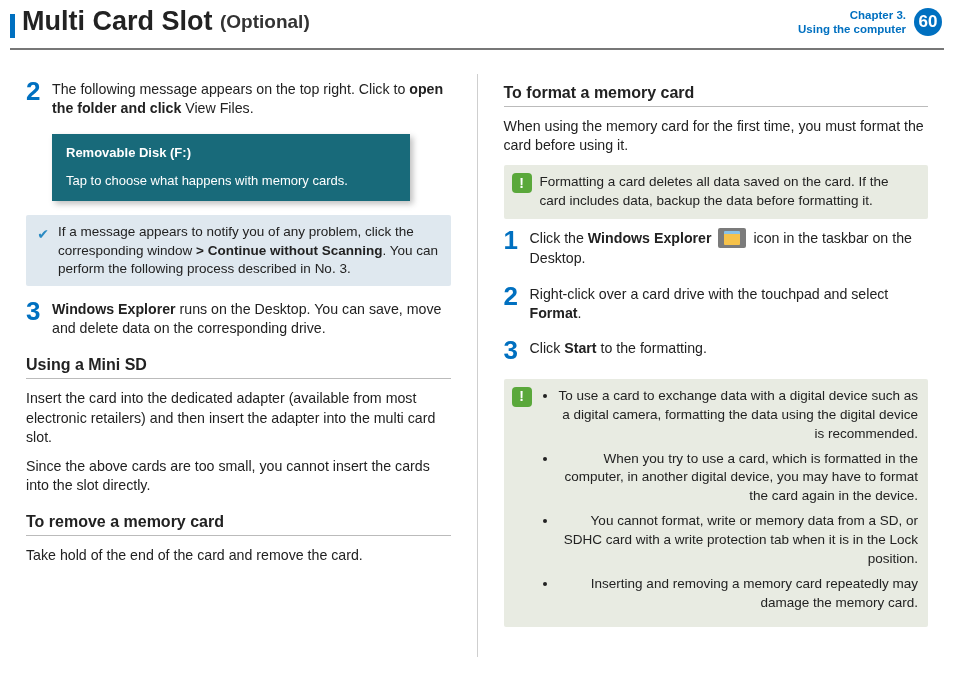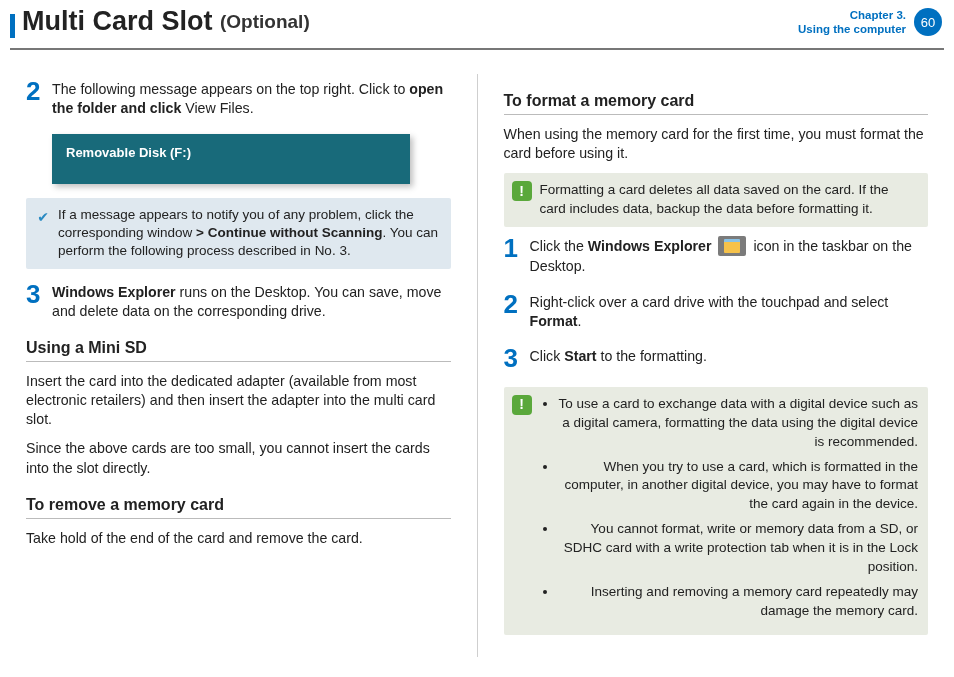--- a/index.html
+++ b/index.html
@@ -60,22 +60,22 @@
   }
   .page-num {
     position: absolute;
     right: 12px;
     top: 8px;
     width: 28px;
     height: 28px;
     border-radius: 14px;
     background: #0070c0;
     color: #fff;
-    font-size: 13px;
-    font-weight: 400;
+    font-size: 17px;
+    font-weight: 700;
     display: flex;
     align-items: center;
     justify-content: center;
   }
   .hr {
     position: absolute;
     left: 10px;
     right: 10px;
     top: 48px;
     height: 0;
@@ -249,20 +249,21 @@
 
       <div class="step">
         <div class="num">2</div>
         <div class="text">
           <span>The following message appears on the top right. Click to </span><b>open the folder and click</b><span> View Files.</span>
         </div>
       </div>
 
       <div class="toast">
         <div class="toast-title">Removable Disk (F:)</div>
+        <div>Tap to choose what happens with memory cards.</div>
       </div>
 
       <div class="note">
         <div class="note-icon">✔</div>
         <div class="note-text">
           <span>If a message appears to notify you of any problem, click the corresponding window </span><b>&gt;</b><b> Continue without Scanning</b><span>. You can perform the following process described in No. 3.</span>
         </div>
       </div>
 
       <div class="step">
@@ -280,21 +281,21 @@
       <div class="section-h">To remove a memory card</div>
       <hr class="rule">
       <p class="body">Take hold of the end of the card and remove the card.</p>
 
     </div>
 
     <div class="divider"></div>
 
     <div class="col">
 
-      <div class="section-h" style="margin-top:12px">To format a memory card</div>
+      <div class="section-h" style="margin-top:4px">To format a memory card</div>
       <hr class="rule">
       <p class="body">When using the memory card for the first time, you must format the card before using it.</p>
 
       <div class="info">
         <div class="info-icon">!</div>
         <div class="info-text">Formatting a card deletes all data saved on the card. If the card includes data, backup the data before formatting it.</div>
       </div>
 
       <div class="step">
         <div class="num">1</div>

